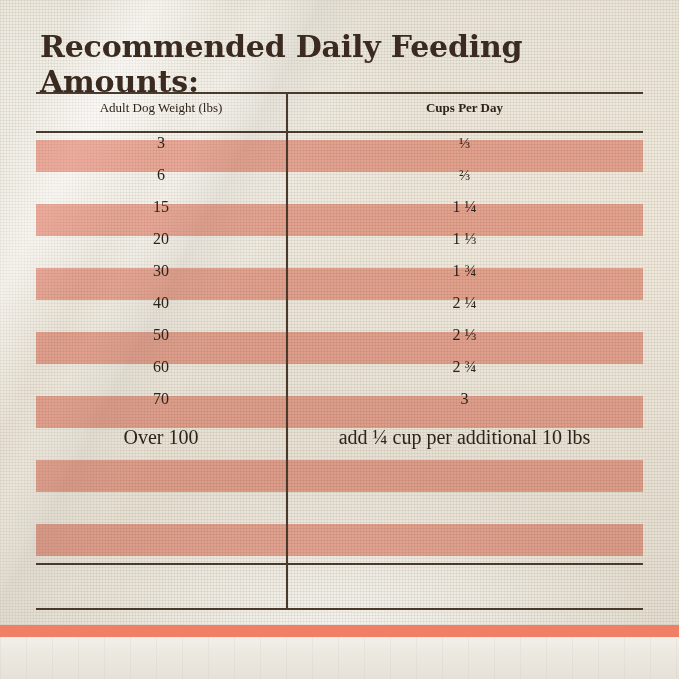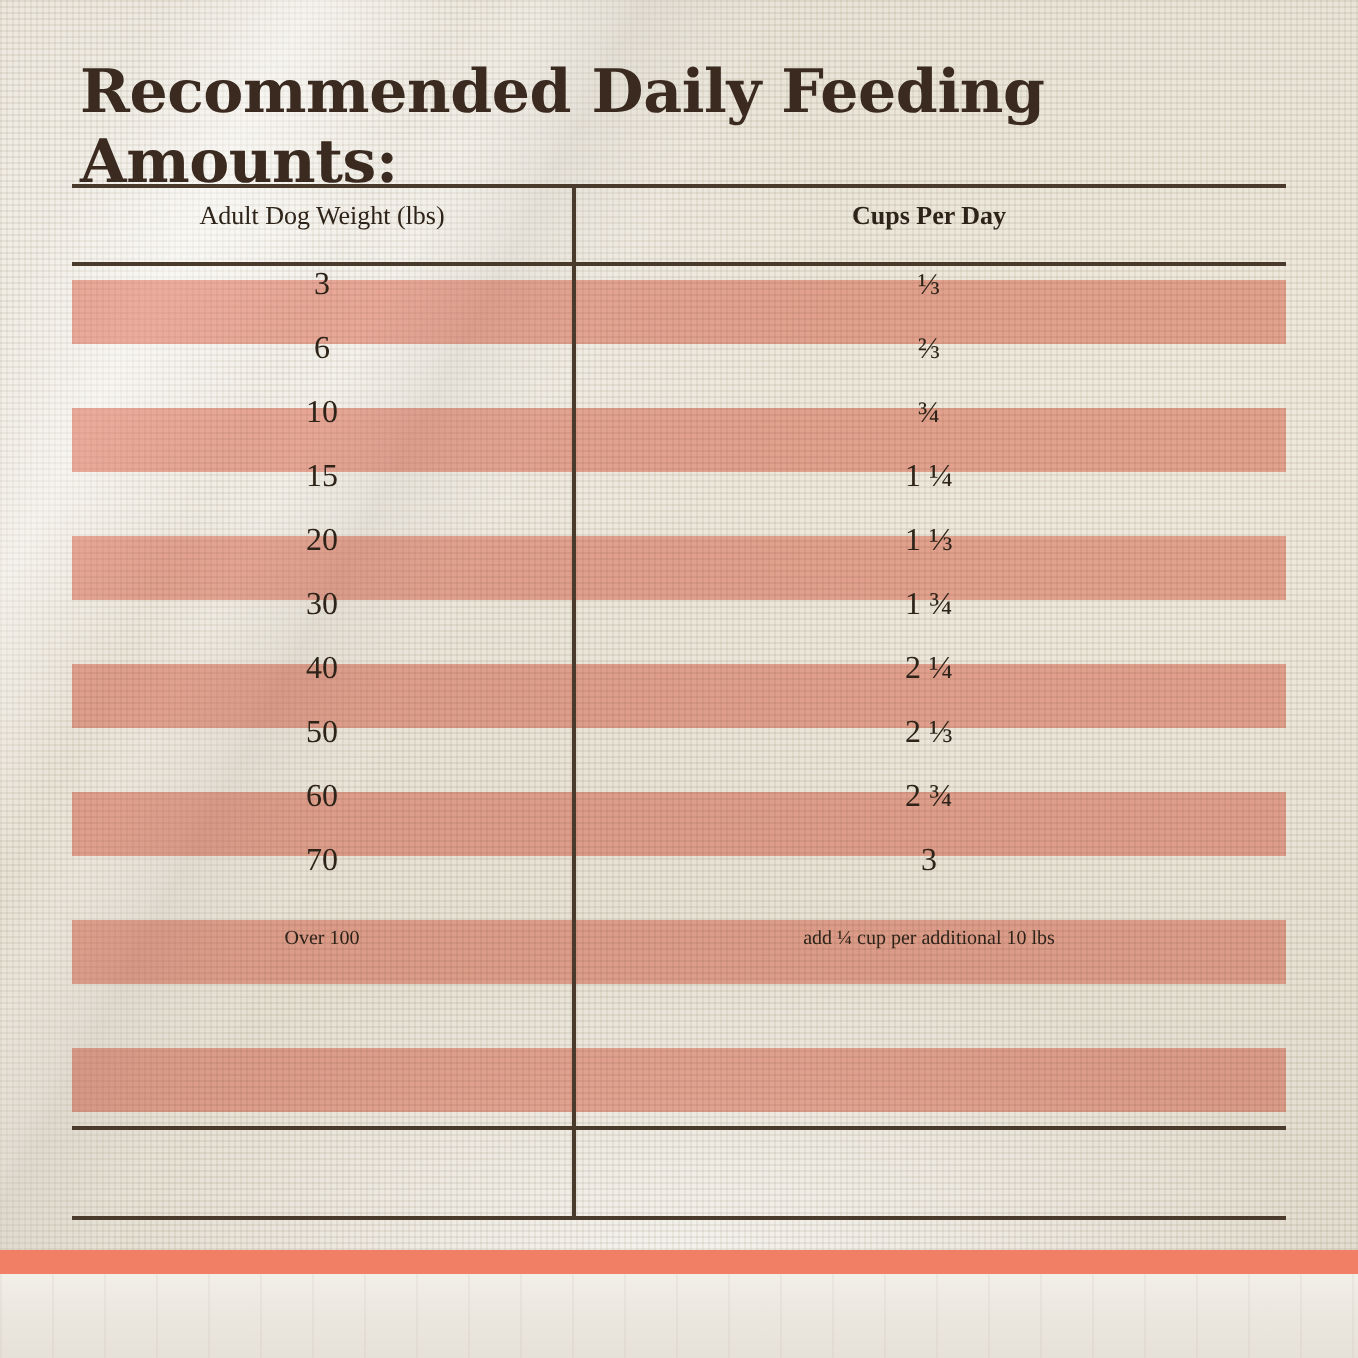--- a/index.html
+++ b/index.html
@@ -121,21 +121,21 @@
     height: 32px;
     line-height: 32px;
     padding: 0;
   }
   tbody td.weight { width: 250px; }
   tbody td.cups { width: 357px; }
 
   .frac { font-size: 15px; }
 
   tr.over td {
-    font-size: 10px;
+    font-size: 20px;
     height: 45px;
     line-height: 45px;
   }
 
   #bottom-bar {
     position: absolute;
     left: 0;
     bottom: 42px;
     width: 679px;
     height: 12px;
@@ -194,24 +194,20 @@
       <tbody>
         <tr>
           <td class="weight">3</td>
           <td class="cups frac">⅓</td>
         </tr>
         <tr>
           <td class="weight">6</td>
           <td class="cups frac">⅔</td>
         </tr>
         <tr>
-          <td class="weight">10</td>
-          <td class="cups frac">¾</td>
-        </tr>
-        <tr>
           <td class="weight">15</td>
           <td class="cups">1 ¼</td>
         </tr>
         <tr>
           <td class="weight">20</td>
           <td class="cups">1 ⅓</td>
         </tr>
         <tr>
           <td class="weight">30</td>
           <td class="cups">1 ¾</td>

